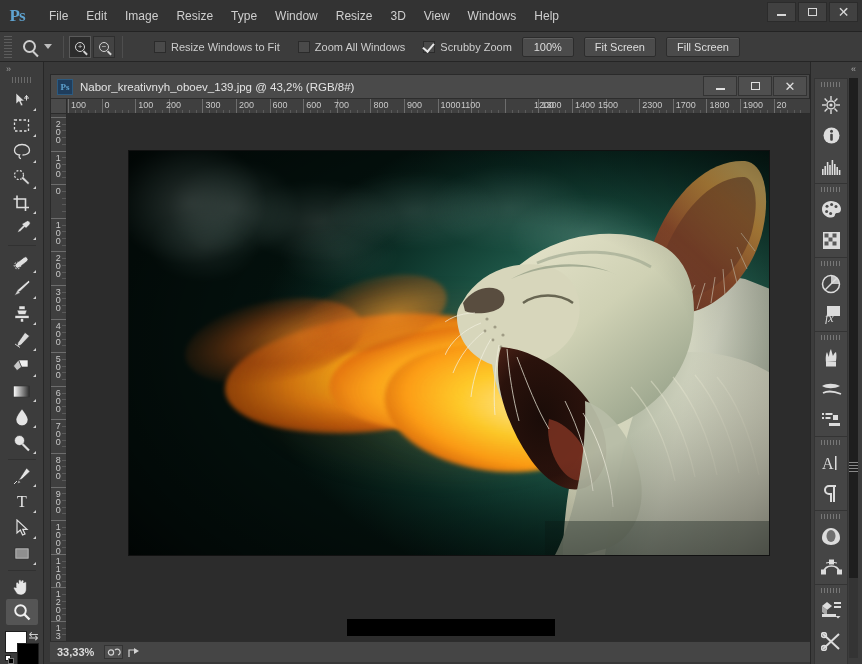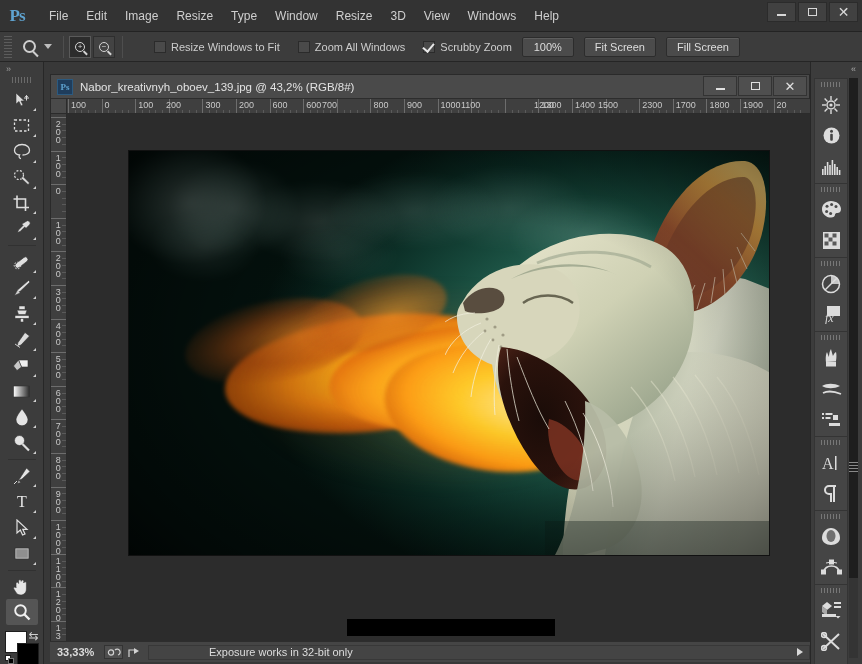--- a/index.html
+++ b/index.html
@@ -577,21 +577,21 @@
         <div class="rh-tick minor" style="left: 216.04px;"></div>
         <div class="rh-tick minor" style="left: 222.76px;"></div>
         <div class="rh-tick minor" style="left: 229.48px;"></div>
         <div class="rh-tick" style="left: 236.2px;"></div>
         <div class="rh-label" style="left: 239.2px;">600</div>
         <div class="rh-tick minor" style="left: 242.92px;"></div>
         <div class="rh-tick minor" style="left: 249.64px;"></div>
         <div class="rh-tick minor" style="left: 256.36px;"></div>
         <div class="rh-tick minor" style="left: 263.08px;"></div>
         <div class="rh-tick" style="left: 269.8px;"></div>
-        <div class="rh-label" style="left: 255px;">700</div>
+        <div class="rh-label" style="left: 267px;">700</div>
         <div class="rh-tick minor" style="left: 276.52px;"></div>
         <div class="rh-tick minor" style="left: 283.24px;"></div>
         <div class="rh-tick minor" style="left: 289.96px;"></div>
         <div class="rh-tick minor" style="left: 296.68px;"></div>
         <div class="rh-tick" style="left: 303.4px;"></div>
         <div class="rh-label" style="left: 306.4px;">800</div>
         <div class="rh-tick minor" style="left: 310.12px;"></div>
         <div class="rh-tick minor" style="left: 316.84px;"></div>
         <div class="rh-tick minor" style="left: 323.56px;"></div>
         <div class="rh-tick minor" style="left: 330.28px;"></div>
@@ -982,24 +982,20 @@
             <path d="M8 2 a3 3 0 1 1 3 5" fill="none" stroke="#d2d2d2" stroke-width="1.2"></path>
           </svg>
       </div>
       <div class="sb-ic2">
         <svg width="13" height="11" viewBox="0 0 13 11">
             <path d="M1 10 V3 H6" fill="none" stroke="#d2d2d2" stroke-width="1.2"></path>
             <path d="M6 1 L11 4 L6 7 Z" fill="#d2d2d2"></path>
           </svg>
       </div>
     </div>
-    <div class="sb-field">
-      <span class="sb-text">Exposure works in 32-bit only</span>
-      <span class="sb-arrow"></span>
-    </div>
   </div>
 
   <div class="rightdock">
     <div class="rd-collapse">«</div>
 
     <div class="rd-col">
 
       <div class="rd-group">
         <div class="rd-grip"></div>
         <div class="rd-item">

